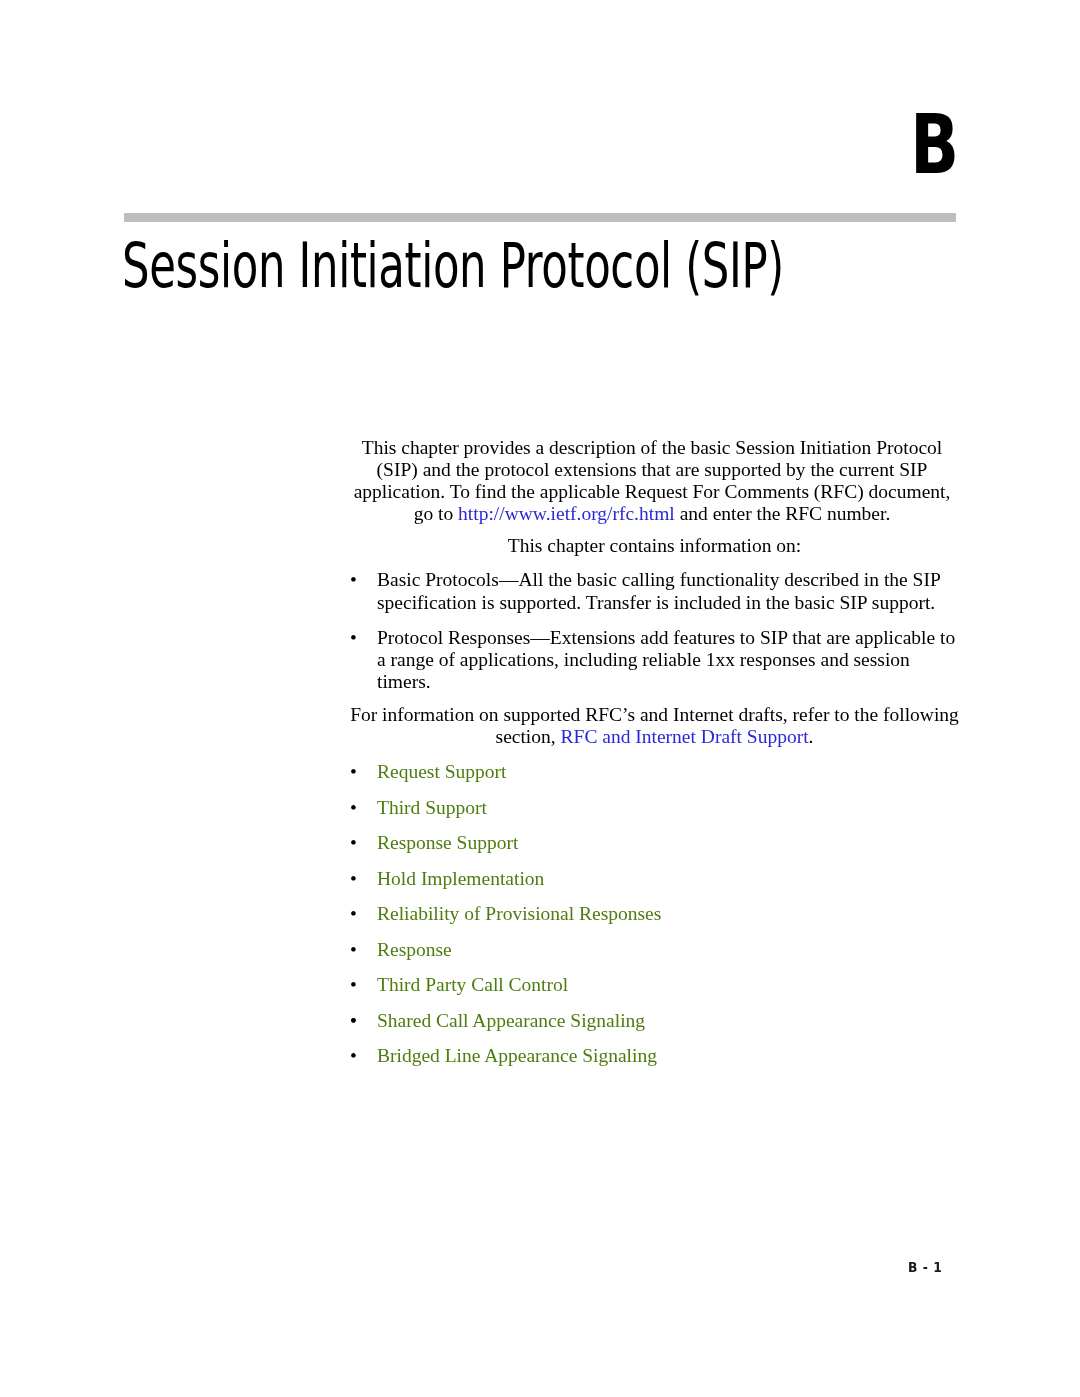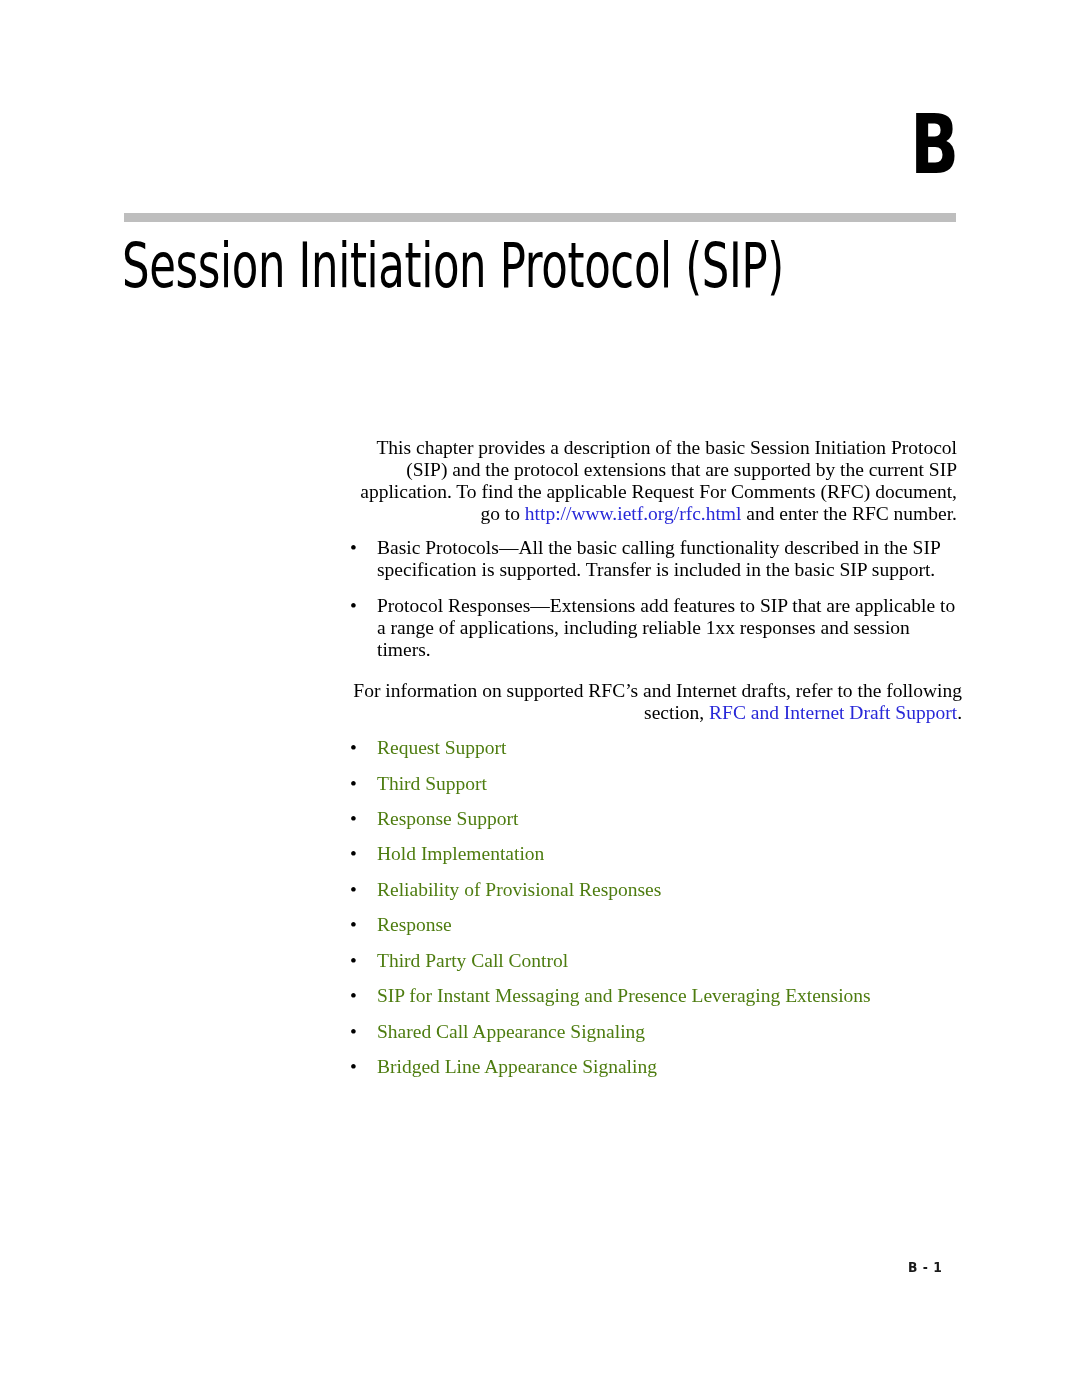--- a/index.html
+++ b/index.html
@@ -65,26 +65,26 @@
     left: 347px;
     top: 437px;
     width: 615px;
   }
 
   .para {
     font-size: 19.5px;
     line-height: 22.1px;
     color: #000000;
     margin: 0 0 0 0;
-    text-align: right;
+    text-align: center;
   }
   .para + .para { margin-top: 10px; }
 
   .para-intro { width: 610px; }
-  .para-spaced-top { margin-top: 19px; }
+  .para-spaced-top { margin-top: 11px; }
 
   a.link, .link {
     color: #2828d8;
     text-decoration: none;
   }
 
   
   .bullet-list {
     list-style: none;
     margin: 12px 0 0 0;
@@ -160,20 +160,21 @@
   <div class="chapter-letter">B</div>
 
   <div class="title-rule"></div>
 
   <div class="chapter-title">Session Initiation Protocol (SIP)</div>
 
   <div class="body-region">
 
     <p class="para para-intro"><span>This chapter provides a description of the basic Session Initiation Protocol (SIP) and the protocol extensions that are supported by the current SIP application. To find the applicable Request For Comments (RFC) document, go to </span><span class="link">http://www.ietf.org/rfc.html</span><span> and enter the RFC number.</span></p>
 
+    <p class="para">This chapter contains information on:</p>
 
     <ul class="bullet-list">
       <li>
         <span class="bullet-dot">•</span><span>Basic Protocols</span><span>—</span><span>All the basic calling functionality described in the SIP specification is supported. Transfer is included in the basic SIP support.</span>
       </li>
       <li>
         <span class="bullet-dot">•</span><span>Protocol Responses</span><span>—</span><span>Extensions add features to SIP that are applicable to a range of applications, including reliable 1xx responses and session timers.</span>
       </li>
     </ul>
 
@@ -196,21 +197,21 @@
       <li>
         <span class="bullet-dot">•</span><span class="link-text">Reliability of Provisional Responses</span>
       </li>
       <li>
         <span class="bullet-dot">•</span><span class="link-text">Response</span>
       </li>
       <li>
         <span class="bullet-dot">•</span><span class="link-text">Third Party Call Control</span>
       </li>
       <li>
-        <span class="bullet-dot">•</span><span class="link-text">SIP for Instant Messaging and Presence Leveraging Extensions</span>
+        <span class="bullet-dot">•</span>
       </li>
       <li>
         <span class="bullet-dot">•</span><span class="link-text">Shared Call Appearance Signaling</span>
       </li>
       <li>
         <span class="bullet-dot">•</span><span class="link-text">Bridged Line Appearance Signaling</span>
       </li>
     </ul>
 
   </div>

